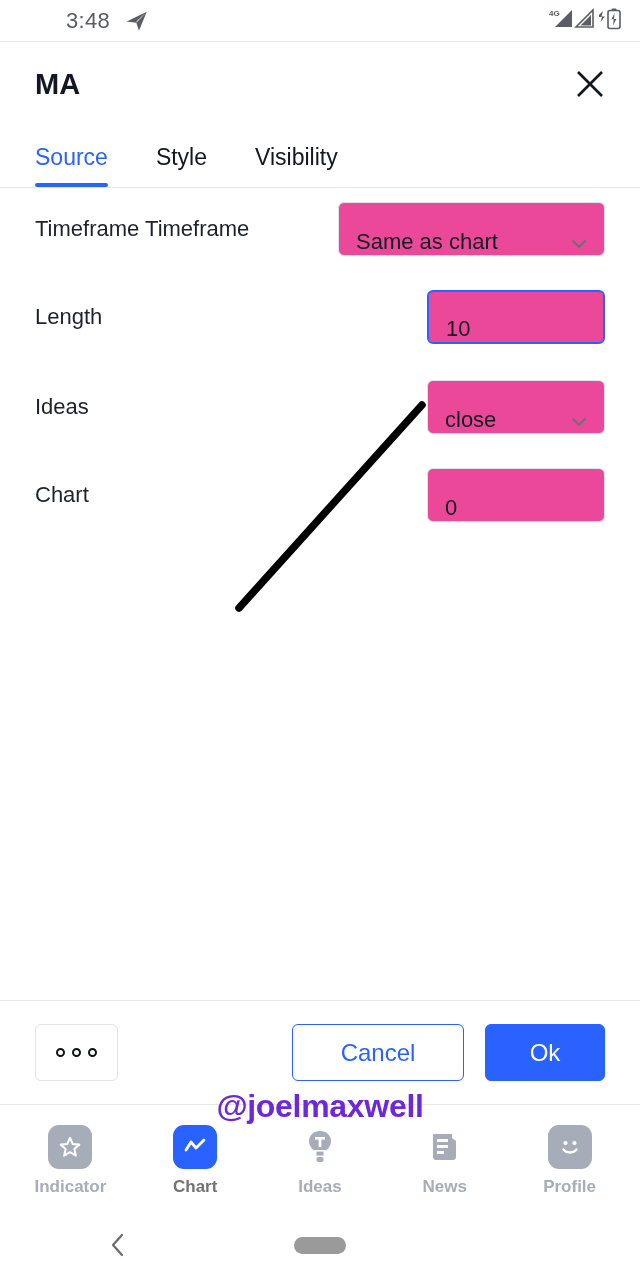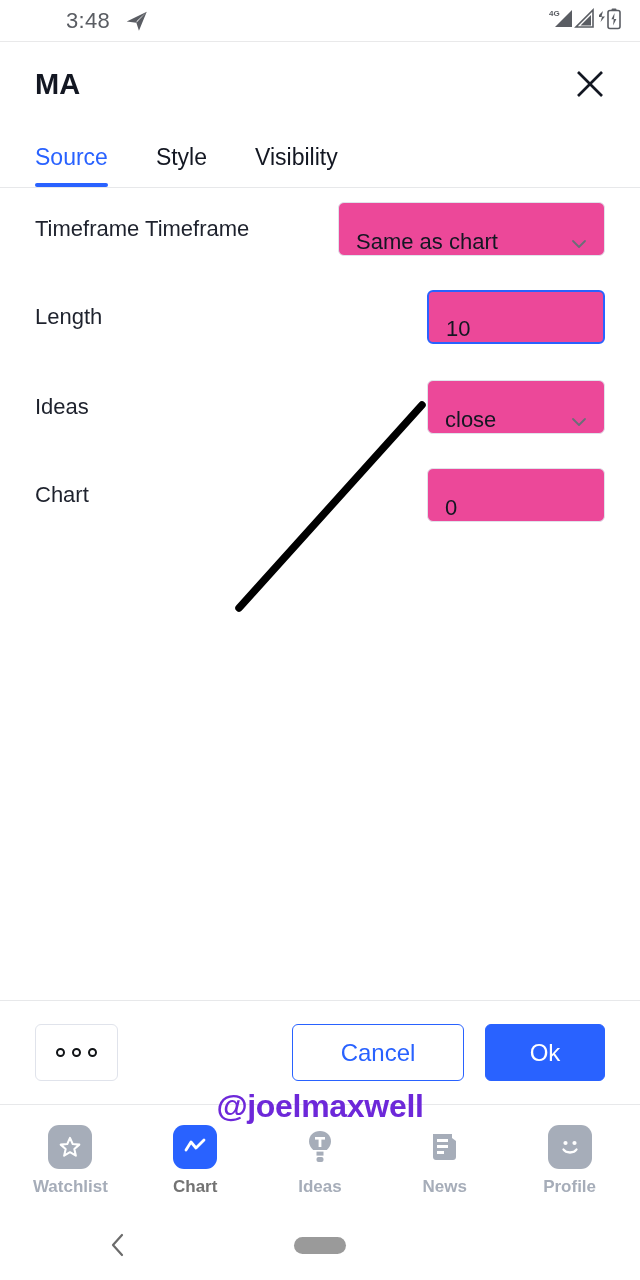--- a/index.html
+++ b/index.html
@@ -361,21 +361,21 @@
   </div>
 
   <div class="bottomnav">
 
     <div class="nav-item">
       <span class="nav-ico">
         <svg width="26" height="26" viewBox="0 0 24 24">
           <path d="M12 3.6 L14.5 9.2 L20.6 9.8 L16 13.9 L17.4 20 L12 16.8 L6.6 20 L8 13.9 L3.4 9.8 L9.5 9.2 Z" fill="none" stroke="#ffffff" stroke-width="1.9" stroke-linejoin="round"></path>
         </svg>
       </span>
-      <span class="nav-label">Watchlist</span>
+      <span class="nav-label">Indicator</span>
     </div>
 
     <div class="nav-item">
       <span class="nav-ico active">
         <svg width="28" height="28" viewBox="0 0 28 28">
           <polyline points="5,17 10,9 15,15 23,7" fill="none" stroke="#ffffff" stroke-width="2.8" stroke-linecap="round" stroke-linejoin="round"></polyline>
         </svg>
       </span>
       <span class="nav-label active">Chart</span>
     </div>

